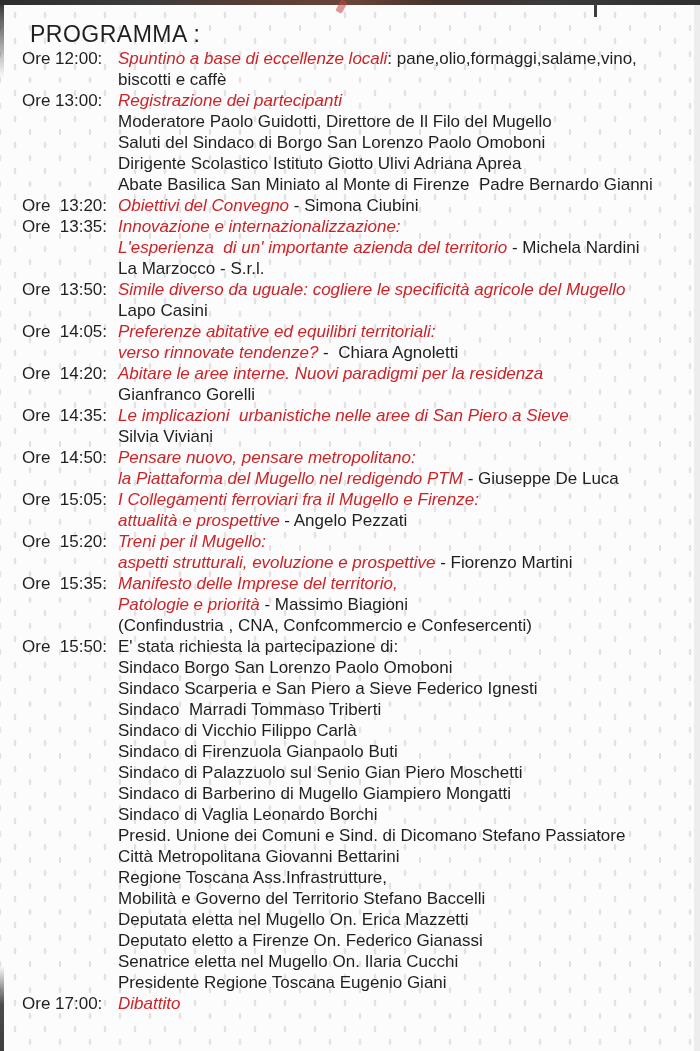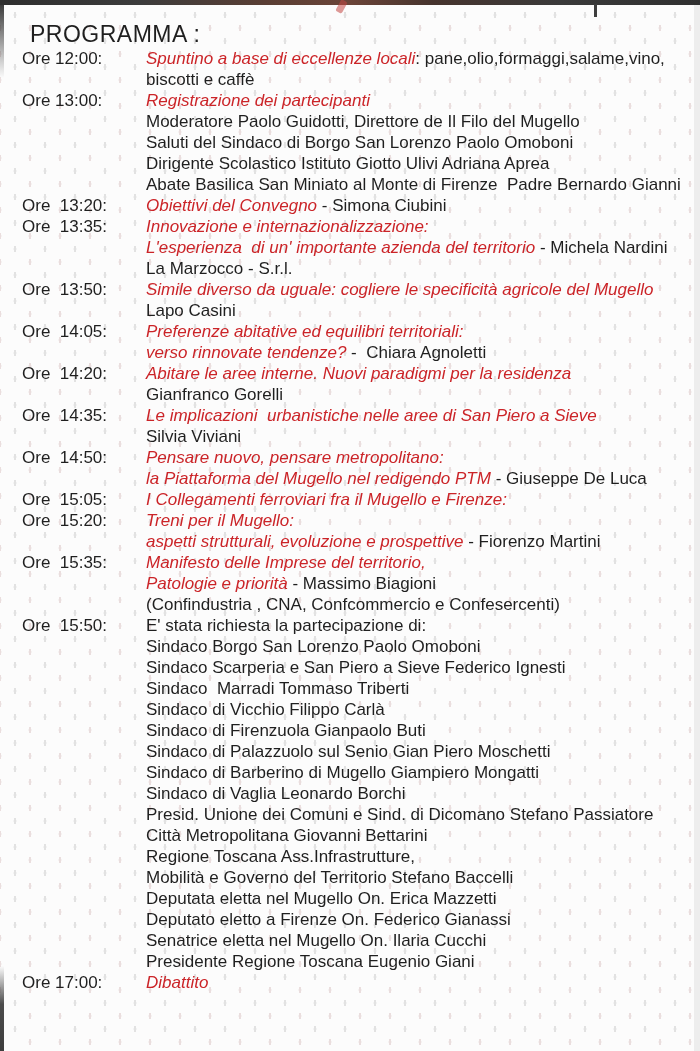--- a/index.html
+++ b/index.html
@@ -63,21 +63,20 @@
     color: #1f1f1f;
     font-weight: normal;
   }
   .lines { }
   .line {
     display: flex;
     padding-left: 22px;
     font-size: 17px;
     line-height: 21px;
     white-space: pre-wrap;
-    gap: 28px;
   }
   .time {
     flex: 0 0 96px;
     white-space: pre;
     color: #1f1f1f;
   }
   .content { flex: 1 1 auto; }
   .content .red {
     color: #cb2428;
     font-style: italic;
@@ -113,21 +112,21 @@
       <div class="line"><span class="time"></span><span class="content"><span class="black">Lapo Casini</span></span></div>
       <div class="line"><span class="time">Ore  14:05:</span><span class="content"><span class="red">Preferenze abitative ed equilibri territoriali:</span></span></div>
       <div class="line"><span class="time"></span><span class="content"><span class="red">verso rinnovate tendenze?</span><span class="black"> -  Chiara Agnoletti</span></span></div>
       <div class="line"><span class="time">Ore  14:20:</span><span class="content"><span class="red">Abitare le aree interne. Nuovi paradigmi per la residenza</span></span></div>
       <div class="line"><span class="time"></span><span class="content"><span class="black">Gianfranco Gorelli</span></span></div>
       <div class="line"><span class="time">Ore  14:35:</span><span class="content"><span class="red">Le implicazioni  urbanistiche nelle aree di San Piero a Sieve</span></span></div>
       <div class="line"><span class="time"></span><span class="content"><span class="black">Silvia Viviani</span></span></div>
       <div class="line"><span class="time">Ore  14:50:</span><span class="content"><span class="red">Pensare nuovo, pensare metropolitano:</span></span></div>
       <div class="line"><span class="time"></span><span class="content"><span class="red">la Piattaforma del Mugello nel redigendo PTM</span><span class="black"> - Giuseppe De Luca</span></span></div>
       <div class="line"><span class="time">Ore  15:05:</span><span class="content"><span class="red">I Collegamenti ferroviari fra il Mugello e Firenze:</span></span></div>
-      <div class="line"><span class="time"></span></div>
+      <div class="line"><span class="time"></span><span class="content"><span class="red">attualità e prospettive</span><span class="black"> - Angelo Pezzati</span></span></div>
       <div class="line"><span class="time">Ore  15:20:</span><span class="content"><span class="red">Treni per il Mugello:</span></span></div>
       <div class="line"><span class="time"></span><span class="content"><span class="red">aspetti strutturali, evoluzione e prospettive</span><span class="black"> - Fiorenzo Martini</span></span></div>
       <div class="line"><span class="time">Ore  15:35:</span><span class="content"><span class="red">Manifesto delle Imprese del territorio,</span></span></div>
       <div class="line"><span class="time"></span><span class="content"><span class="red">Patologie e priorità</span><span class="black"> - Massimo Biagioni</span></span></div>
       <div class="line"><span class="time"></span><span class="content"><span class="black">(Confindustria , CNA, Confcommercio e Confesercenti)</span></span></div>
       <div class="line"><span class="time">Ore  15:50:</span><span class="content"><span class="black">E' stata richiesta la partecipazione di:</span></span></div>
       <div class="line"><span class="time"></span><span class="content"><span class="black">Sindaco Borgo San Lorenzo Paolo Omoboni</span></span></div>
       <div class="line"><span class="time"></span><span class="content"><span class="black">Sindaco Scarperia e San Piero a Sieve Federico Ignesti</span></span></div>
       <div class="line"><span class="time"></span><span class="content"><span class="black">Sindaco  Marradi Tommaso Triberti</span></span></div>
       <div class="line"><span class="time"></span><span class="content"><span class="black">Sindaco di Vicchio Filippo Carlà</span></span></div>

